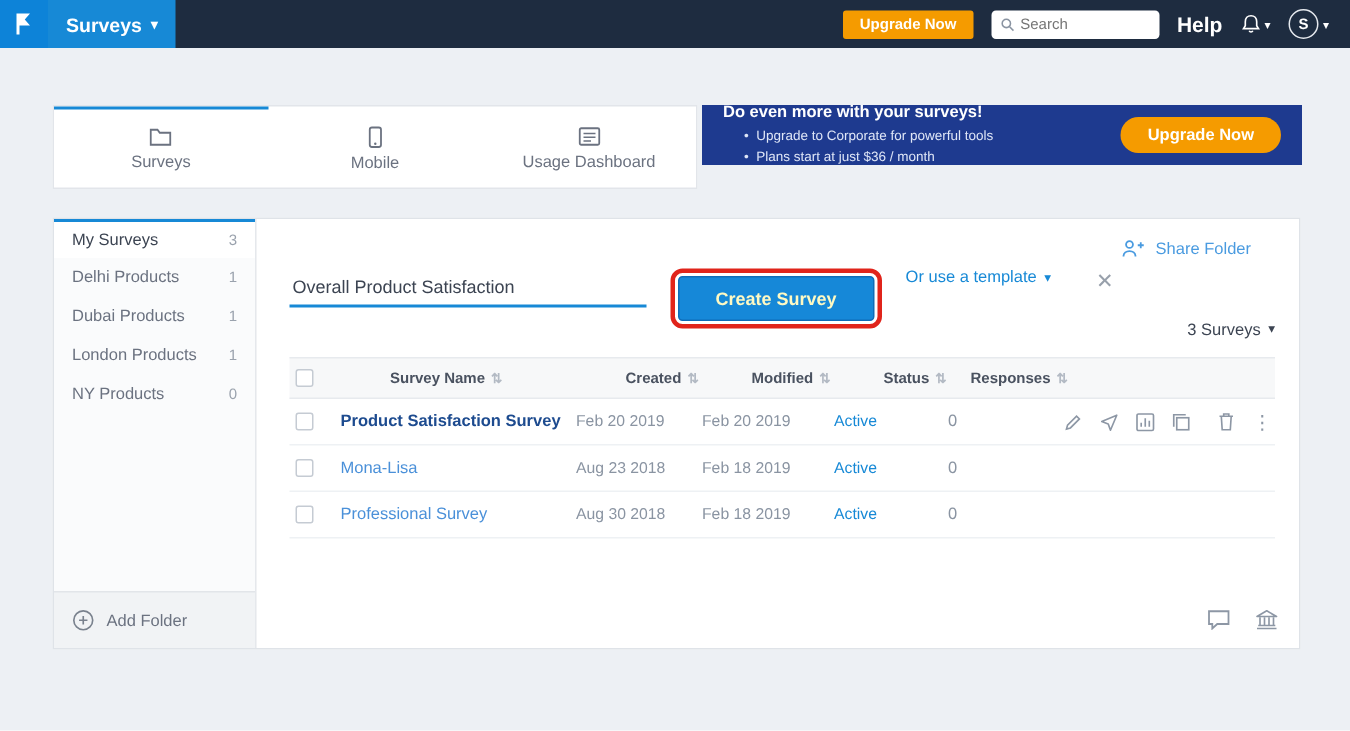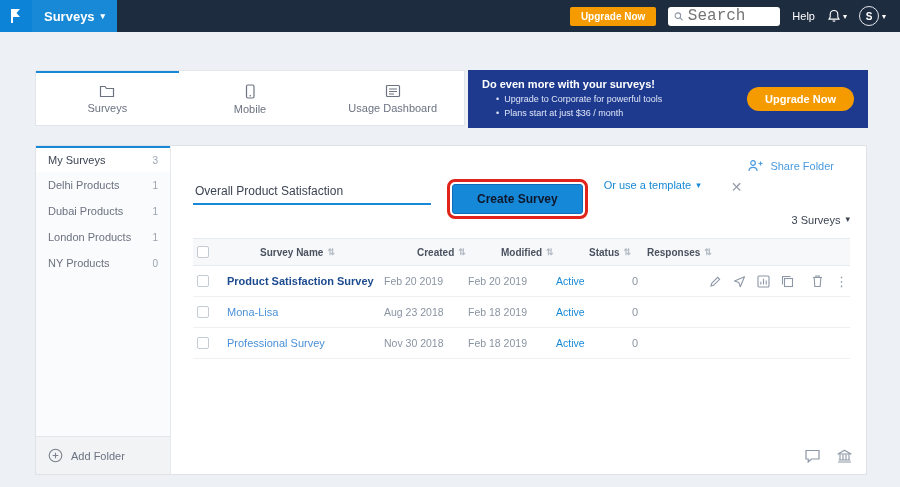--- a/index.html
+++ b/index.html
@@ -13,51 +13,51 @@
     color:#3c4452;
   }
   
   .topbar { position:absolute; top:0; left:0; right:0; height:32px; background:#1e2c40; display:flex; align-items:center; z-index:5; }
   .logo { width:32px; height:32px; background:#0d83d8; display:flex; align-items:center; justify-content:center; flex:0 0 auto; }
   .brand { height:32px; background:#1789d6; color:#fff; display:flex; align-items:center; gap:6px; padding:0 12px; font-size:13px; font-weight:bold; cursor:pointer; }
   .brand .caret { font-size:9px; }
   .topbar-right { margin-left:auto; display:flex; align-items:center; gap:12px; padding-right:14px; }
   .upgrade-top { background:#f59b00; color:#fff; font-size:10px; font-weight:bold; padding:4px 11px; border-radius:2px; cursor:pointer; }
   .searchbox { background:#fff; border-radius:3px; height:19px; width:112px; display:flex; align-items:center; gap:4px; padding:0 6px; }
-  .searchbox input { border:none; outline:none; font-size:16px; width:100%; font-family:Liberation Mono, monospace; color:#3c4452; }
-  .help { color:#fff; font-size:11px; cursor:pointer; }
+  .searchbox input { border:none; outline:none; font-size:10px; width:100%; font-family:Liberation Sans, sans-serif; color:#3c4452; }
+  .help { color:#fff; font-size:14px; cursor:pointer;font-weight:bold; }
   .bell-wrap { display:flex; align-items:center; gap:2px; color:#fff; cursor:pointer; }
   .bell-wrap .caret, .avatar-wrap .caret { color:#fff; font-size:8px; }
   .avatar-wrap { display:flex; align-items:center; gap:3px; cursor:pointer; }
   .avatar { width:20px; height:20px; border-radius:50%; border:1px solid #e6e9ee; color:#fff; font-size:10px; display:flex; align-items:center; justify-content:center; font-weight:bold; }
   
   .tabs-card { position:absolute; left:35px; top:70px; width:430px; height:56px; background:#fff; border:1px solid #e2e5ea; display:flex; }
   .tab { flex:1; display:flex; flex-direction:column; align-items:center; justify-content:center; gap:4px; font-size:11px; color:#6b7280; cursor:pointer; border-top:2px solid transparent; }
   .tab.active { border-top:2px solid #1789d6; }
   
-  .banner { position:absolute; left:468px; top:70px; width:400px; height:58px; background:#1e3a8f; color:#fff; display:flex; align-items:center; padding:0 14px; }
+  .banner { position:absolute; left:468px; top:70px; width:400px; height:40px; background:#1e3a8f; color:#fff; display:flex; align-items:center; padding:0 14px; }
   .banner-text { flex:1; }
   .banner-title { font-size:11px; font-weight:bold; margin-bottom:3px; }
   .banner-bullet { font-size:9px; color:#dfe6f7; padding-left:14px; display:flex; gap:5px; line-height:1.45; }
   .banner-btn { background:#f59b00; color:#fff; font-size:11px; font-weight:bold; padding:6px 18px; border-radius:13px; cursor:pointer; white-space:nowrap; }
   
-  .main-card { position:absolute; left:35px; top:145px; width:832px; height:330px; background:#fff; border:1px solid #dfe3e8; display:flex; }
+  .main-card { position:absolute; left:35px; top:145px; width:832px; height:288px; background:#fff; border:1px solid #dfe3e8; display:flex; }
   
   .side { width:135px; background:#fafbfc; border-right:1px solid #e5e8ec; position:relative; }
   .side-item { height:26px; display:flex; align-items:center; justify-content:space-between; padding:0 12px; font-size:11px; color:#6b7280; cursor:pointer; }
   .side-item.active { background:#fff; border-top:2px solid #1789d6; color:#3c4452; }
   .side-count { color:#9aa2ad; font-size:10px; }
   .add-folder { position:absolute; bottom:0; left:0; width:100%; height:38px; background:#f1f3f5; border-top:1px solid #e2e5e9; display:flex; align-items:center; gap:8px; padding:0 12px; color:#6b7280; cursor:pointer; }
   
   .content { flex:1; position:relative; }
   .share-folder { position:absolute; top:13px; right:32px; display:flex; align-items:center; gap:6px; color:#4a9be0; font-size:11px; cursor:pointer; }
   .create-row { position:absolute; top:33px; left:22px; display:flex; align-items:flex-start; gap:16px; }
   .survey-input { width:238px; border:none; border-bottom:2px solid #1789d6; font-size:12px; color:#3c4452; padding:5px 2px; outline:none; font-family:"Liberation Sans", sans-serif; }
   .annotation { border:3px solid #e0241b; border-radius:8px; padding:2px; }
-  .create-btn { background:#1688d8; border:1px solid #0e6cb8; color:#0f172a; font-size:12px; font-weight:bold; padding:7px 24px; border-radius:3px; cursor:pointer; font-family:"Liberation Sans", sans-serif; }
+  .create-btn { background:#1688d8; border:1px solid #0e6cb8; color:#fef9c3; font-size:12px; font-weight:bold; padding:7px 24px; border-radius:3px; cursor:pointer; font-family:"Liberation Sans", sans-serif; }
   .template-link { color:#1789d6; font-size:11px; display:flex; align-items:center; gap:5px; cursor:pointer; }
   .close-x { color:#98a0ab; font-size:14px; margin-left:14px; cursor:pointer; }
   .surveys-count { position:absolute; top:68px; right:16px; font-size:11px; color:#3c4452; display:flex; align-items:flex-start; gap:5px; cursor:pointer; }
   
   .table { position:absolute; top:92px; left:22px; right:16px; }
   .trow { display:grid; grid-template-columns:34px minmax(0,1fr) 84px 88px 58px 80px 156px; align-items:center; }
   .thead { background:#f7f8f9; border-top:1px solid #e7eaee; border-bottom:1px solid #e7eaee; height:28px; font-size:10px; font-weight:bold; color:#4a5260; }
   .th { display:flex; align-items:center; gap:4px;margin-left:33px; }
   .sort { color:#b3bac4; font-size:9px; cursor:pointer; }
   .tbody-row { height:31px; border-bottom:1px solid #eef1f4; font-size:11px; }
@@ -280,21 +280,21 @@
         <span class="date">Aug 23 2018</span>
         <span class="date">Feb 18 2019</span>
         <span class="status">Active</span>
         <span class="resp">0</span>
         <div></div>
       </div>
 
       <div class="trow tbody-row">
         <span class="cb"></span>
         <span class="name-x">Professional Survey</span>
-        <span class="date">Nov 30 2018</span>
+        <span class="date">Aug 30 2018</span>
         <span class="date">Feb 18 2019</span>
         <span class="status">Active</span>
         <span class="resp">0</span>
         <div></div>
       </div>
     </div>
 
     <div class="card-bottom-icons">
       <span class="icon-btn">
         <svg width="17" height="14" viewBox="0 0 17 14">

